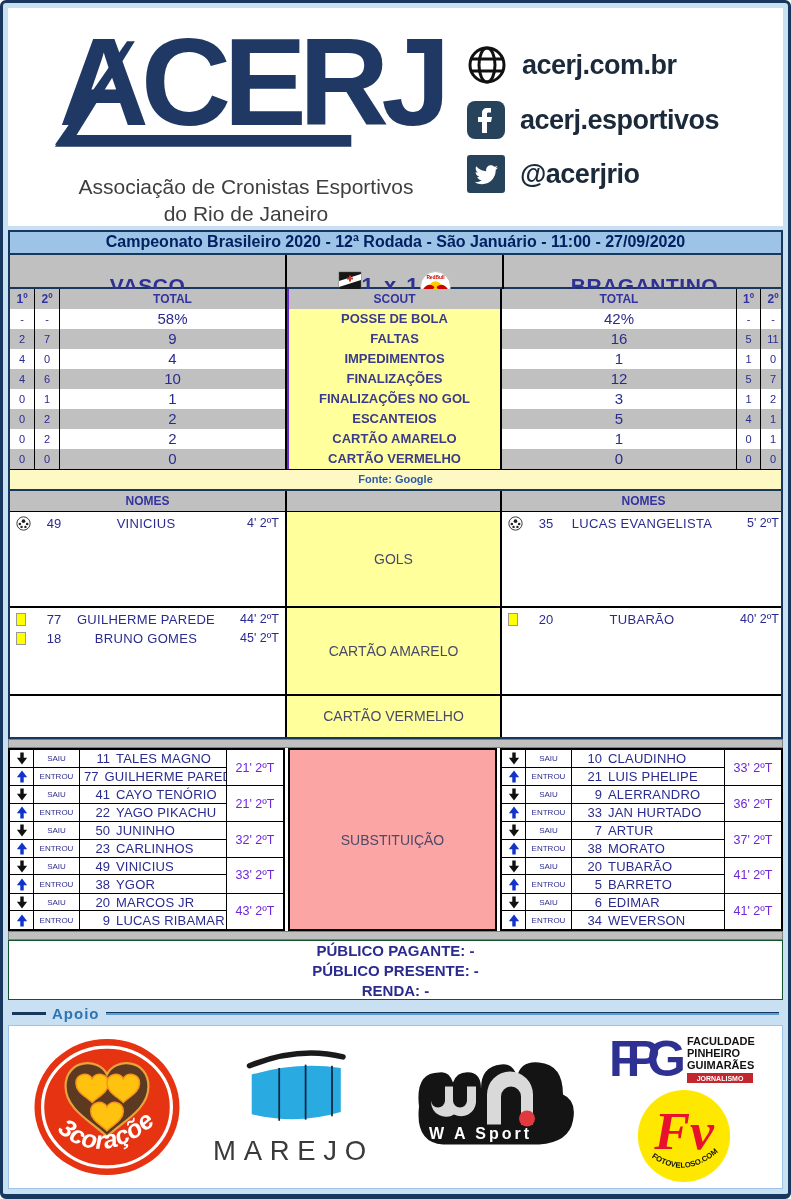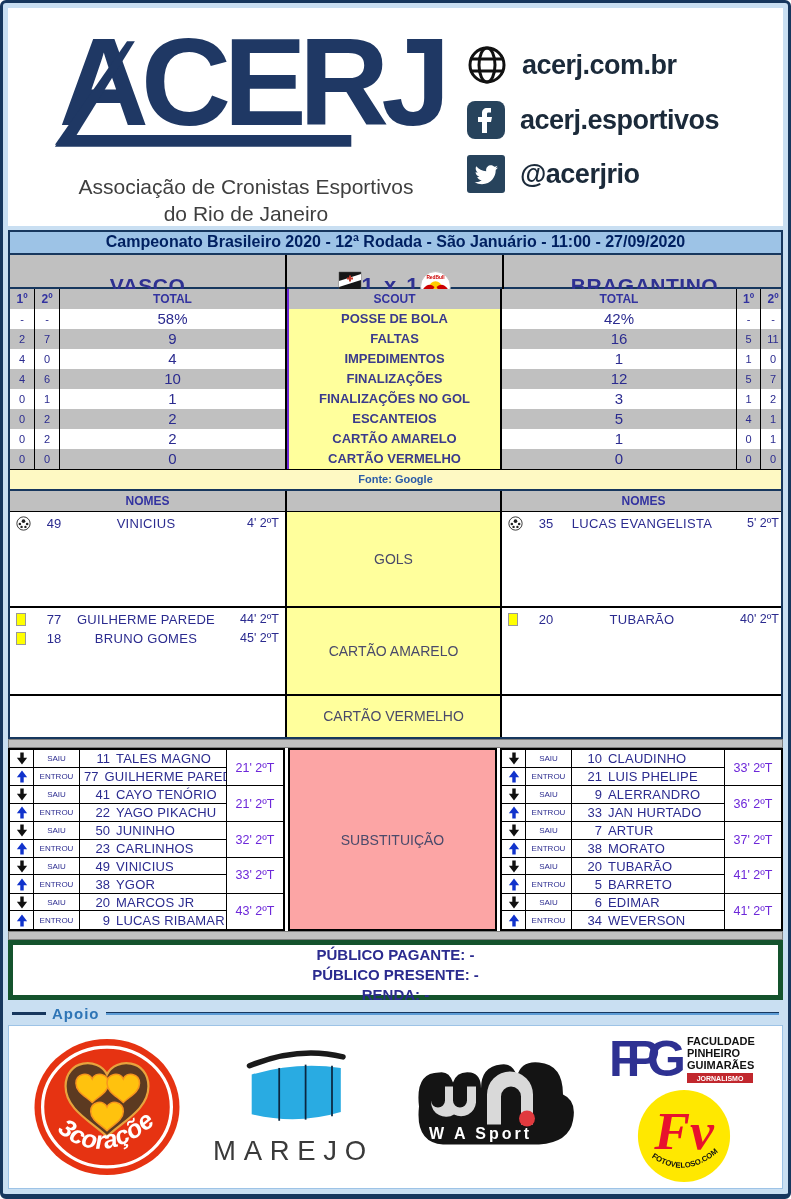--- a/index.html
+++ b/index.html
@@ -82,21 +82,21 @@
   .pcell.center { justify-content:center; }
   .plabel { font-size:8px; color:#2B2B8F; }
   .pname { padding-left:4px; }
   .pname .n { width:26px; text-align:right; font-size:13px; color:#2B2B8F; margin-right:6px; }
   .pname .nm { font-size:13px; color:#2B2B8F; letter-spacing:0.2px; white-space:nowrap; }
   .ptime { grid-row:1 / 3; grid-column:4; display:flex; align-items:center; justify-content:center;
     font-size:12.5px; color:#6d28d9; border-right:none; }
   .sub-mid { margin:0 3px; background:#fca5a5; border:2px solid #000;
     display:flex; align-items:center; justify-content:center; font-size:14px; color:#4A4A6A; }
   
-  .attend { height:60px; background:#fff; border:5px solid #14532d;
+  .attend { height:60px; background:#fff; border:1px solid #14532d;
     display:flex; flex-direction:column; align-items:center; justify-content:flex-start; gap:1px; }
   .attend div { font-size:15px; font-weight:bold; color:#2B2B8F; line-height:19px; }
   
   .apoio { height:24px; display:flex; align-items:center; padding:0 4px; gap:6px; margin-top:2px; }
   .apoio .dash { width:34px; height:3px; background:#17375E; }
   .apoio .lbl { font-size:15px; font-weight:bold; color:#2E75B6; letter-spacing:1px; }
   .apoio .line { flex:1; height:3px; background:#5B9BD5; border-top:1px solid #17375E; }
   .sponsors { flex:1; background:#fff; border:1px solid #9DC3E6;
     display:flex; align-items:center; justify-content:space-around; padding:4px 8px; }
   .fpg-fv { display:flex; flex-direction:column; align-items:center; gap:2px; }

